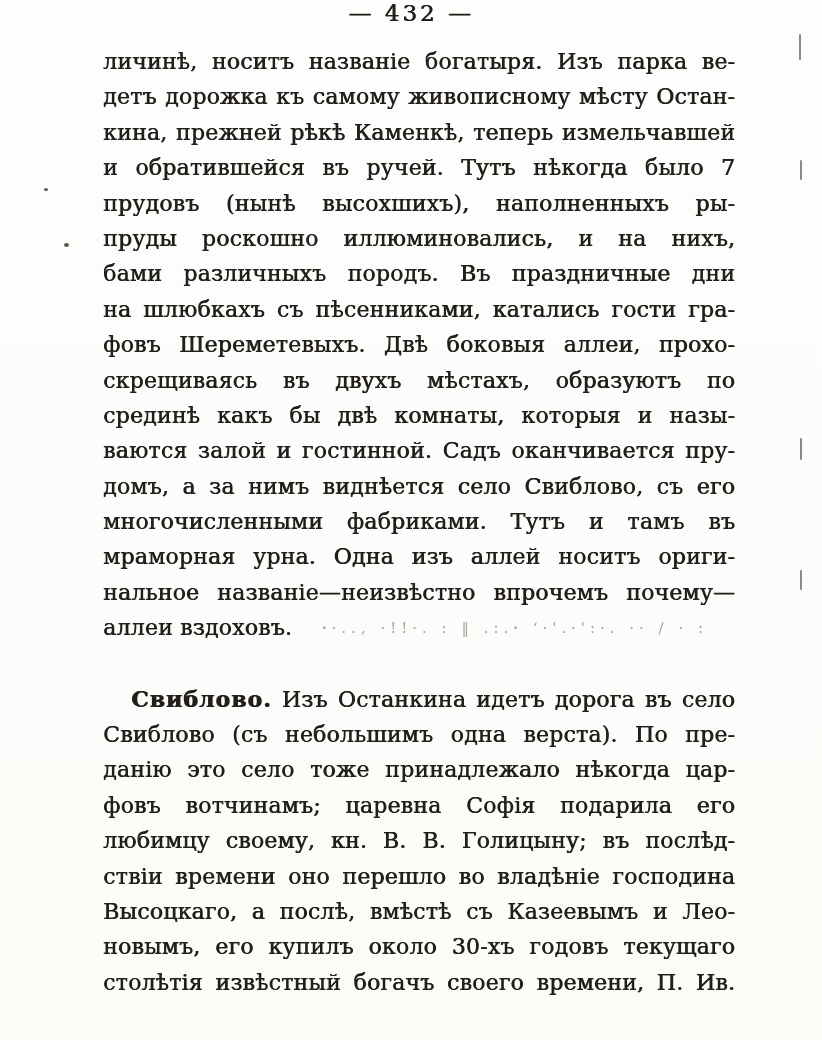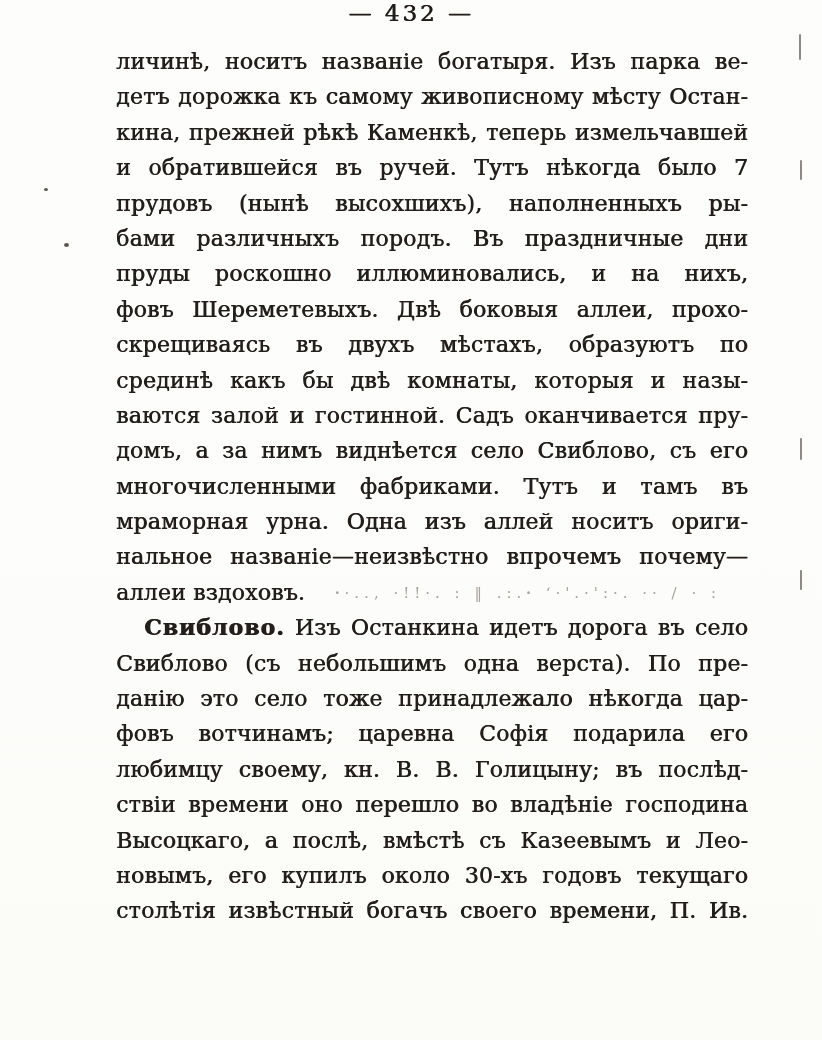--- a/index.html
+++ b/index.html
@@ -22,39 +22,40 @@
     left: 0;
     width: 100%;
     text-align: center;
     font-size: 23px;
     letter-spacing: 3px;
     text-shadow: 0.7px 0 0 currentColor;
   }
   .textblock {
     position: absolute;
     top: 44px;
-    left: 116px;
+    left: 103px;
     width: 632px;
   }
   .line {
     height: 35.4px;
     line-height: 35.4px;
     font-size: 22px;
     text-align: justify;
     text-align-last: justify;
     white-space: nowrap;
     text-shadow: 0.6px 0 0 currentColor;
     letter-spacing: 0.2px;
   }
   .line.no-just {
     text-align: right;
     text-align-last: left;
   }
   .line.indent {
     text-indent: 28px;
+    margin-top: 36px;
   }
   .lead {
     font-weight: bold;
     letter-spacing: 1px;
     text-shadow: 0.8px 0 0 currentColor;
   }
   .noise {
     display: inline-block;
     margin-left: 30px;
     color: #a8a49c;
@@ -78,22 +79,23 @@
 <body>
 
 <div class="page">
   <div class="page-header">— 432 —</div>
   <div class="textblock" id="textblock">
       <div class="line">личинѣ, носитъ названіе богатыря. Изъ парка ве-</div>
       <div class="line">детъ дорожка къ самому живописному мѣсту Остан-</div>
       <div class="line">кина, прежней рѣкѣ Каменкѣ, теперь измельчавшей</div>
       <div class="line">и обратившейся въ ручей. Тутъ нѣкогда было 7</div>
       <div class="line">прудовъ (нынѣ высохшихъ), наполненныхъ ры-</div>
+      <div class="line">пруды роскошно иллюминовались, и на нихъ,</div>
       <div class="line">бами различныхъ породъ. Въ праздничные дни</div>
-      <div class="line">пруды роскошно иллюминовались, и на нихъ,</div>
+      <div class="line">на шлюбкахъ съ пѣсенниками, катались гости гра-</div>
       <div class="line">фовъ Шереметевыхъ. Двѣ боковыя аллеи, прохо-</div>
       <div class="line">скрещиваясь въ двухъ мѣстахъ, образуютъ по</div>
       <div class="line">срединѣ какъ бы двѣ комнаты, которыя и назы-</div>
       <div class="line">ваются залой и гостинной. Садъ оканчивается пру-</div>
       <div class="line">домъ, а за нимъ виднѣется село Свиблово, съ его</div>
       <div class="line">многочисленными фабриками. Тутъ и тамъ въ</div>
       <div class="line">мраморная урна. Одна изъ аллей носитъ ориги-</div>
       <div class="line">нальное названіе—неизвѣстно впрочемъ почему—</div>
       <div class="line no-just">аллеи вздоховъ.<span class="noise">ꞏ·.., ·!!·. : ‖ .:.ꞏ ‘·'.·':·. ·· / · :</span></div>
       <div class="line indent"><b class="lead">Свиблово.</b> Изъ Останкина идетъ дорога въ село</div>

